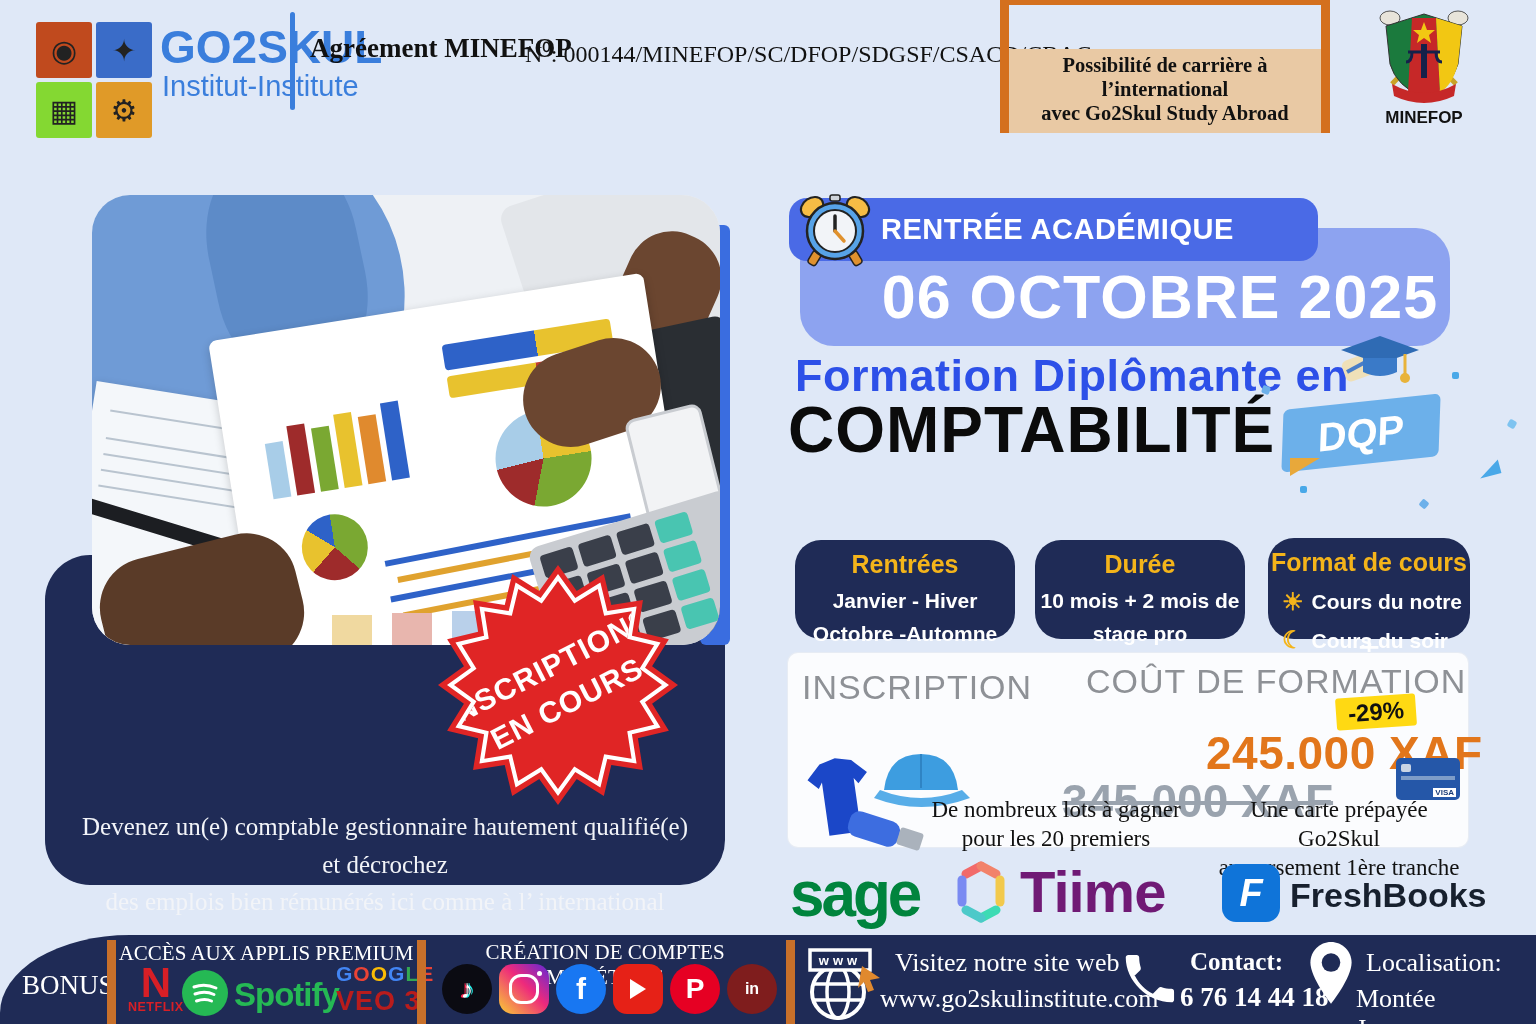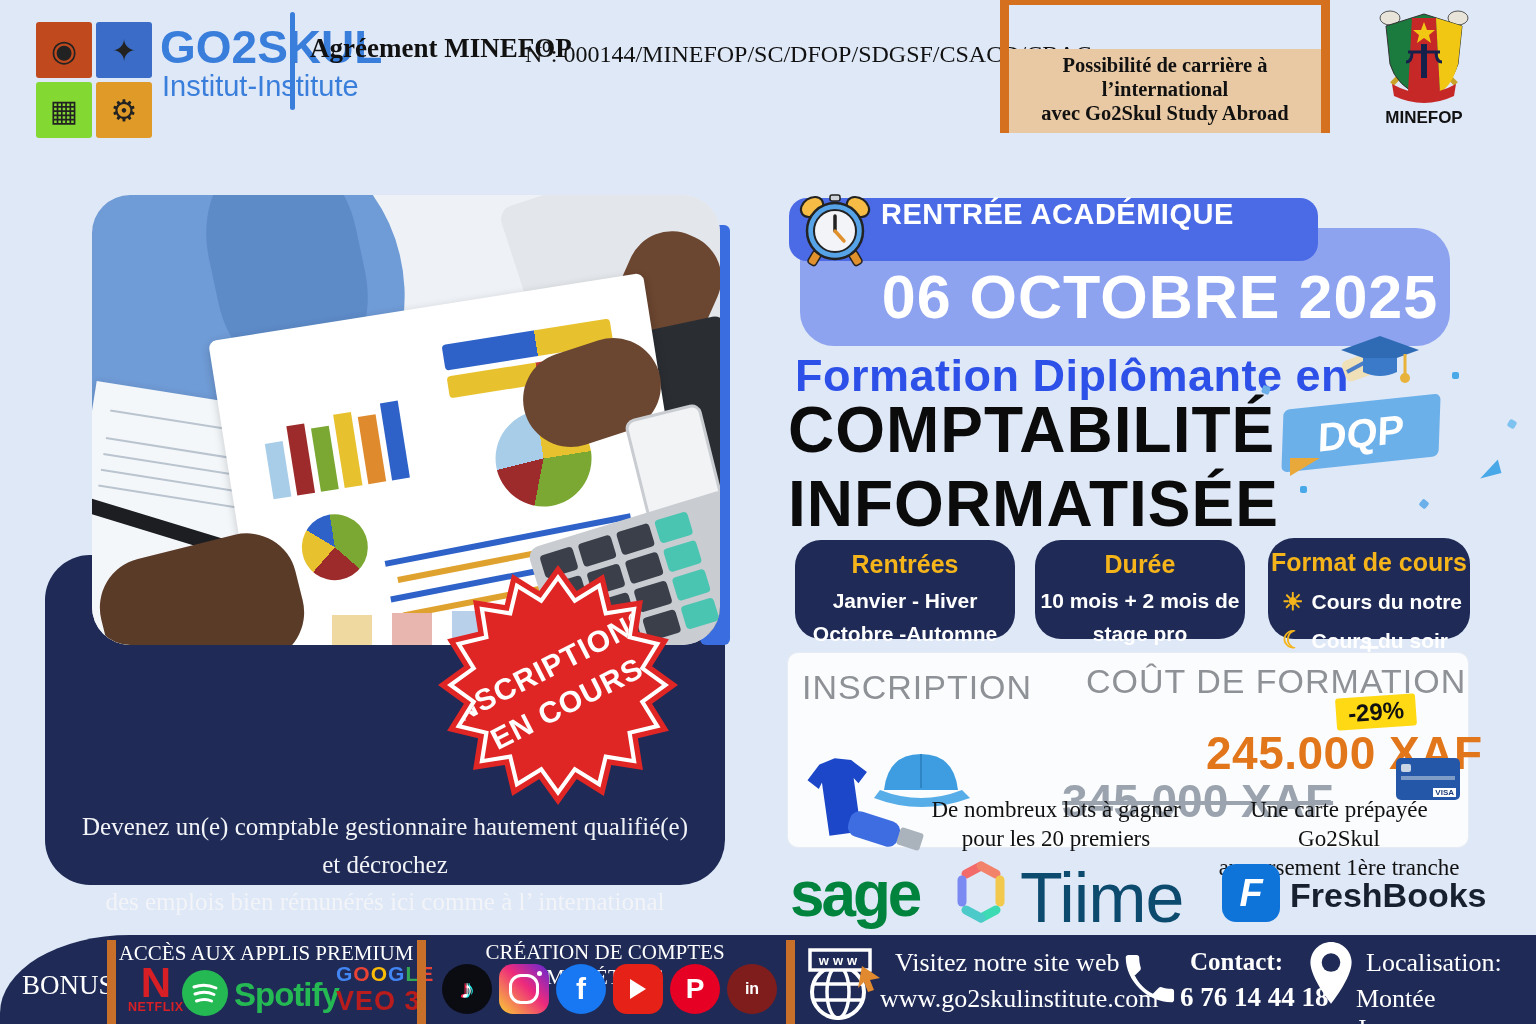--- a/index.html
+++ b/index.html
@@ -13,21 +13,21 @@
   .logo-sq{display:flex;align-items:center;justify-content:center;font-size:30px;color:#222;border-radius:3px;}
   .logo-text{color:#3a7edc;line-height:1;}
   .vline{width:5px;background:#3a7edc;border-radius:3px;}
   .career-box{border-left:9px solid #d4701e;border-right:9px solid #d4701e;border-top:5px solid #d4701e;}
   .career-top{height:44px;}
   .career-bottom{background:#e9c9a4;padding:4px 6px 7px;text-align:center;color:#111;
                  font-weight:bold;font-size:20.5px;line-height:1.18;}
 
   
   .badge{background:#4a6ae6;border-radius:18px;color:#fff;font-weight:800;font-size:29px;
-         display:flex;letter-spacing:.5px;}
+         display:flex;align-items:center;letter-spacing:.5px;}
   .peri{background:#8da3f0;border-radius:34px;}
   .date-text{color:#fff;font-weight:900;font-size:61px;letter-spacing:1px;}
   .kicker{color:#2d50e8;font-weight:800;font-size:45px;letter-spacing:.5px;}
   .big-title{color:#0b0b0b;font-weight:900;font-size:64px;letter-spacing:1px;line-height:1.0;}
   .dqp{background:#6cb0ea;color:#fff;font-weight:900;font-size:40px;display:flex;align-items:center;
        justify-content:center;transform:rotate(-6deg) skewX(-8deg);border-radius:6px;}
   .confetti{border-radius:2px;}
 
   
   .pill{background:#1f2b56;border-radius:26px;color:#fff;text-align:center;padding-top:10px;box-sizing:border-box;}
@@ -41,21 +41,21 @@
   .card{background:#fbfcfe;border-radius:10px;box-shadow:0 0 0 1px #e7ecf4;}
   .gray-h{color:#8e9196;font-weight:400;font-size:34px;letter-spacing:1px;}
   .price{color:#e2761b;font-weight:900;font-size:46px;letter-spacing:.5px;}
   .old-price{color:#9aa3ae;font-weight:700;font-size:46px;text-decoration:line-through;}
   .discount{background:#ffd913;color:#111;font-weight:800;font-size:24px;padding:2px 12px;
             transform:rotate(-4deg);display:inline-block;border-radius:3px;}
   .note{color:#111;font-size:23px;text-align:center;line-height:1.25;}
 
   
   .sage{color:#00843d;font-weight:900;font-size:62px;letter-spacing:-3px;transform:scaleY(1.05);}
-  .tiime{color:#0c4a6e;font-weight:400;font-size:70px;letter-spacing:-1px;}
+  .tiime{color:#701a75;font-weight:700;font-size:58px;letter-spacing:-1px;}
   .fb-tile{background:#0f74d9;border-radius:14px;color:#fff;font-weight:900;font-size:38px;
            display:flex;align-items:center;justify-content:center;font-style:italic;}
   .freshbooks{color:#17202e;font-weight:800;font-size:34px;}
 
   
   .star{clip-path:polygon(100% 50%,89.2% 57.8%,96.2% 69.1%,83.3% 72.2%,85.4% 85.4%,72.2% 83.3%,
     69.1% 96.2%,57.8% 89.2%,50% 100%,42.2% 89.2%,30.9% 96.2%,27.8% 83.3%,14.6% 85.4%,16.7% 72.2%,
     3.8% 69.1%,10.8% 57.8%,0% 50%,10.8% 42.2%,3.8% 30.9%,16.7% 27.8%,14.6% 14.6%,27.8% 16.7%,
     30.9% 3.8%,42.2% 10.8%,50% 0%,57.8% 10.8%,69.1% 3.8%,72.2% 16.7%,85.4% 14.6%,83.3% 27.8%,
     96.2% 30.9%,89.2% 42.2%);}
@@ -232,21 +232,20 @@
   <svg class="abs" style="left:1335px;top:328px;" width="90" height="70" viewBox="0 0 90 70">
     <rect x="8" y="28" width="34" height="22" rx="6" fill="#efe0b8" transform="rotate(-20 25 39)"></rect>
     <line x1="12" y1="44" x2="38" y2="30" stroke="#4a7ec8" stroke-width="4"></line>
     <polygon points="45,8 84,22 45,36 6,22" fill="#2f6bb4"></polygon>
     <path d="M28 30 L28 44 Q45 52 62 44 L62 30" fill="#3a7ac8"></path>
     <line x1="70" y1="26" x2="70" y2="46" stroke="#e8b33a" stroke-width="3"></line>
     <circle cx="70" cy="50" r="5" fill="#e8b33a"></circle>
   </svg>
 
   <div class="abs big-title" style="left:788px;top:398px;">COMPTABILITÉ</div>
-  <div class="abs big-title" style="left:788px;top:472px;">INFORMATISÉE</div>
 
   <div class="abs dqp" style="left:1282px;top:402px;width:158px;height:62px;">
     <span>DQP</span>
   </div>
   <div class="abs" style="left:1290px;top:458px;width:0;height:0;border-left:30px solid #e8a83a;border-bottom:18px solid transparent;"></div>
   <div class="abs confetti" style="left:1262px;top:386px;width:8px;height:8px;background:#6cb0ea;transform:rotate(20deg);"></div>
   <div class="abs confetti" style="left:1452px;top:372px;width:7px;height:7px;background:#49a8e8;"></div>
   <div class="abs confetti" style="left:1508px;top:420px;width:8px;height:8px;background:#7ec3f0;transform:rotate(30deg);"></div>
   <div class="abs confetti" style="left:1300px;top:486px;width:7px;height:7px;background:#49a8e8;"></div>
   <div class="abs confetti" style="left:1420px;top:500px;width:8px;height:8px;background:#6cb0ea;transform:rotate(40deg);"></div>

